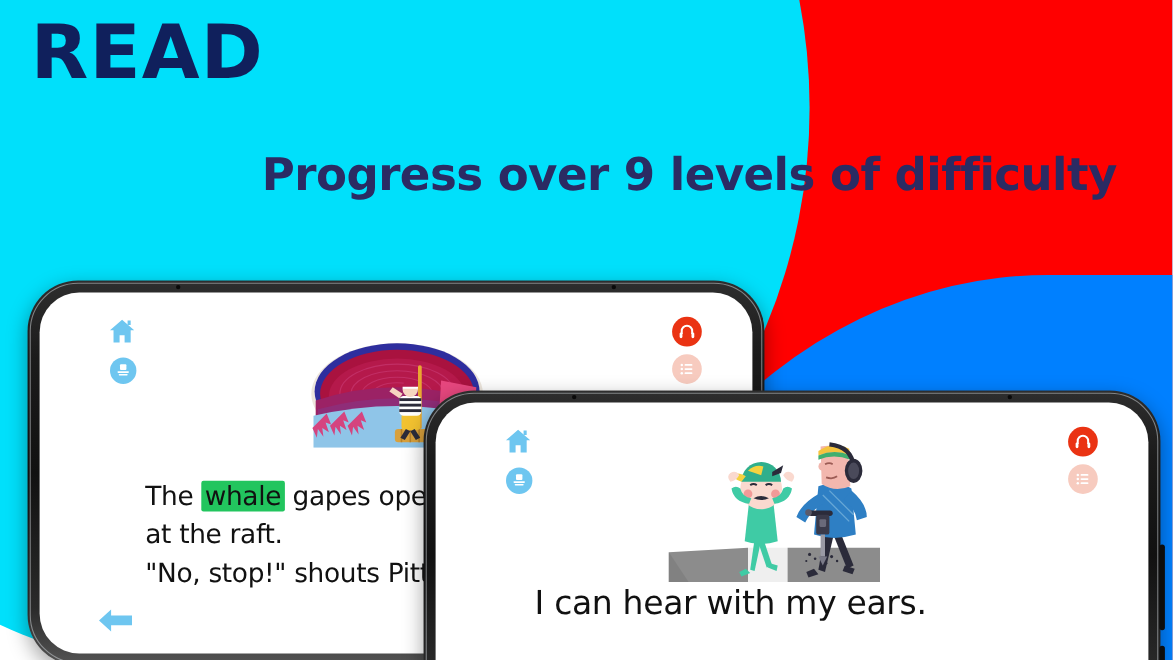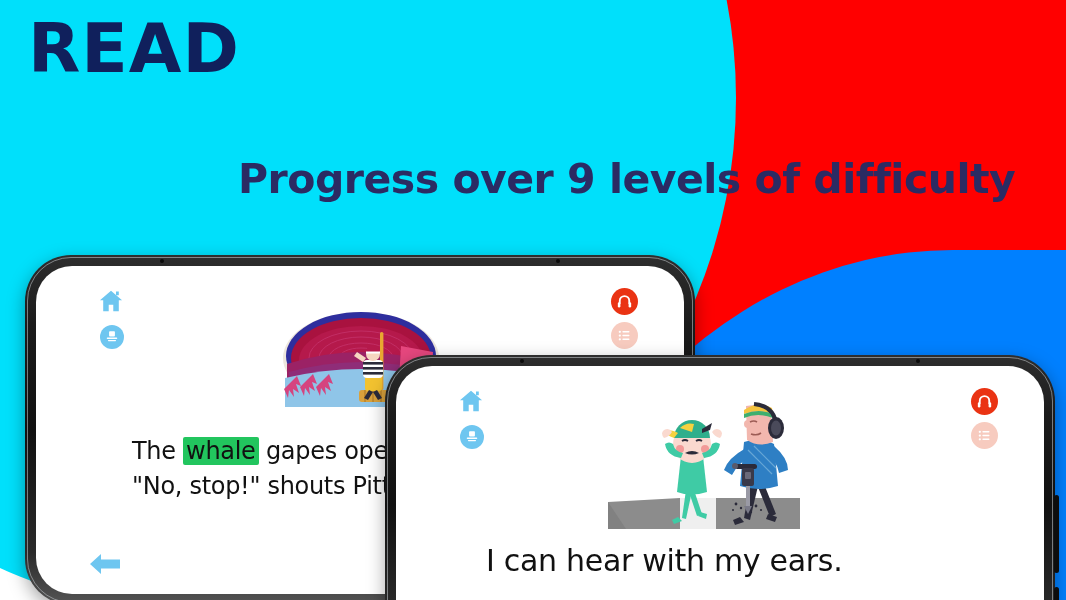--- a/index.html
+++ b/index.html
@@ -45,21 +45,20 @@
     position:absolute; left:28px; top:15px;
     font-size:68px; font-weight:bold; color:#10205C;
     letter-spacing:1px; line-height:1;
     font-family:"DejaVu Sans", sans-serif;
   }
   .tagline {
     position:absolute; left:238px; top:135px;
     font-size:41px; font-weight:bold; color:#2B2B63;
     letter-spacing:-0.5px; white-space:nowrap;
     font-family:"DejaVu Sans", sans-serif;
-    margin-top:20px;
   }
 
   
   .phone {
     position:absolute;
     background:linear-gradient(180deg,#2e2e2e 0%,#1b1b1b 20%,#111 50%,#2a2a2a 85%,#555 100%);
     border-radius:46px;
     padding:11px;
     box-shadow:0 6px 18px rgba(0,0,0,.35);
   }
@@ -135,21 +134,21 @@
 
   .illus1 {
     position:absolute; left:245px; top:36px; width:160px; height:105px;
   }
 
   
   .illus2 {
     position:absolute; left:172px; top:32px; width:270px; height:135px;
   }
   .sentence2 {
-    position:absolute; left:90px; top:177px;
+    position:absolute; left:90px; top:165px;
     font-size:30px; color:#111; letter-spacing:-0.3px;
     font-family:"DejaVu Sans", sans-serif;
     white-space:nowrap;
   }
 </style>
 </head>
 <body>
 
 <div id="stage">
 
@@ -261,20 +260,21 @@
               <path d="M96 88 l5 8 -4 2 -5 -8 z"></path>
             </g>
           </g>
         </svg>
       </div>
 
       <div class="story-text">
         <div>
           <span>The </span><span class="hl">whale</span><span> gapes open its</span>
         </div>
+        <div>at the raft.</div>
         <div>"No, stop!" shouts Pitt.</div>
       </div>
 
       <div class="ui-back">
         <svg viewBox="0 0 34 24" fill="currentColor" aria-hidden="true">
           <path d="M13 2 L2 12 L13 22 L13 16.5 L32 16.5 L32 7.5 L13 7.5 Z"></path>
         </svg>
       </div>
 
       <div class="dots">

